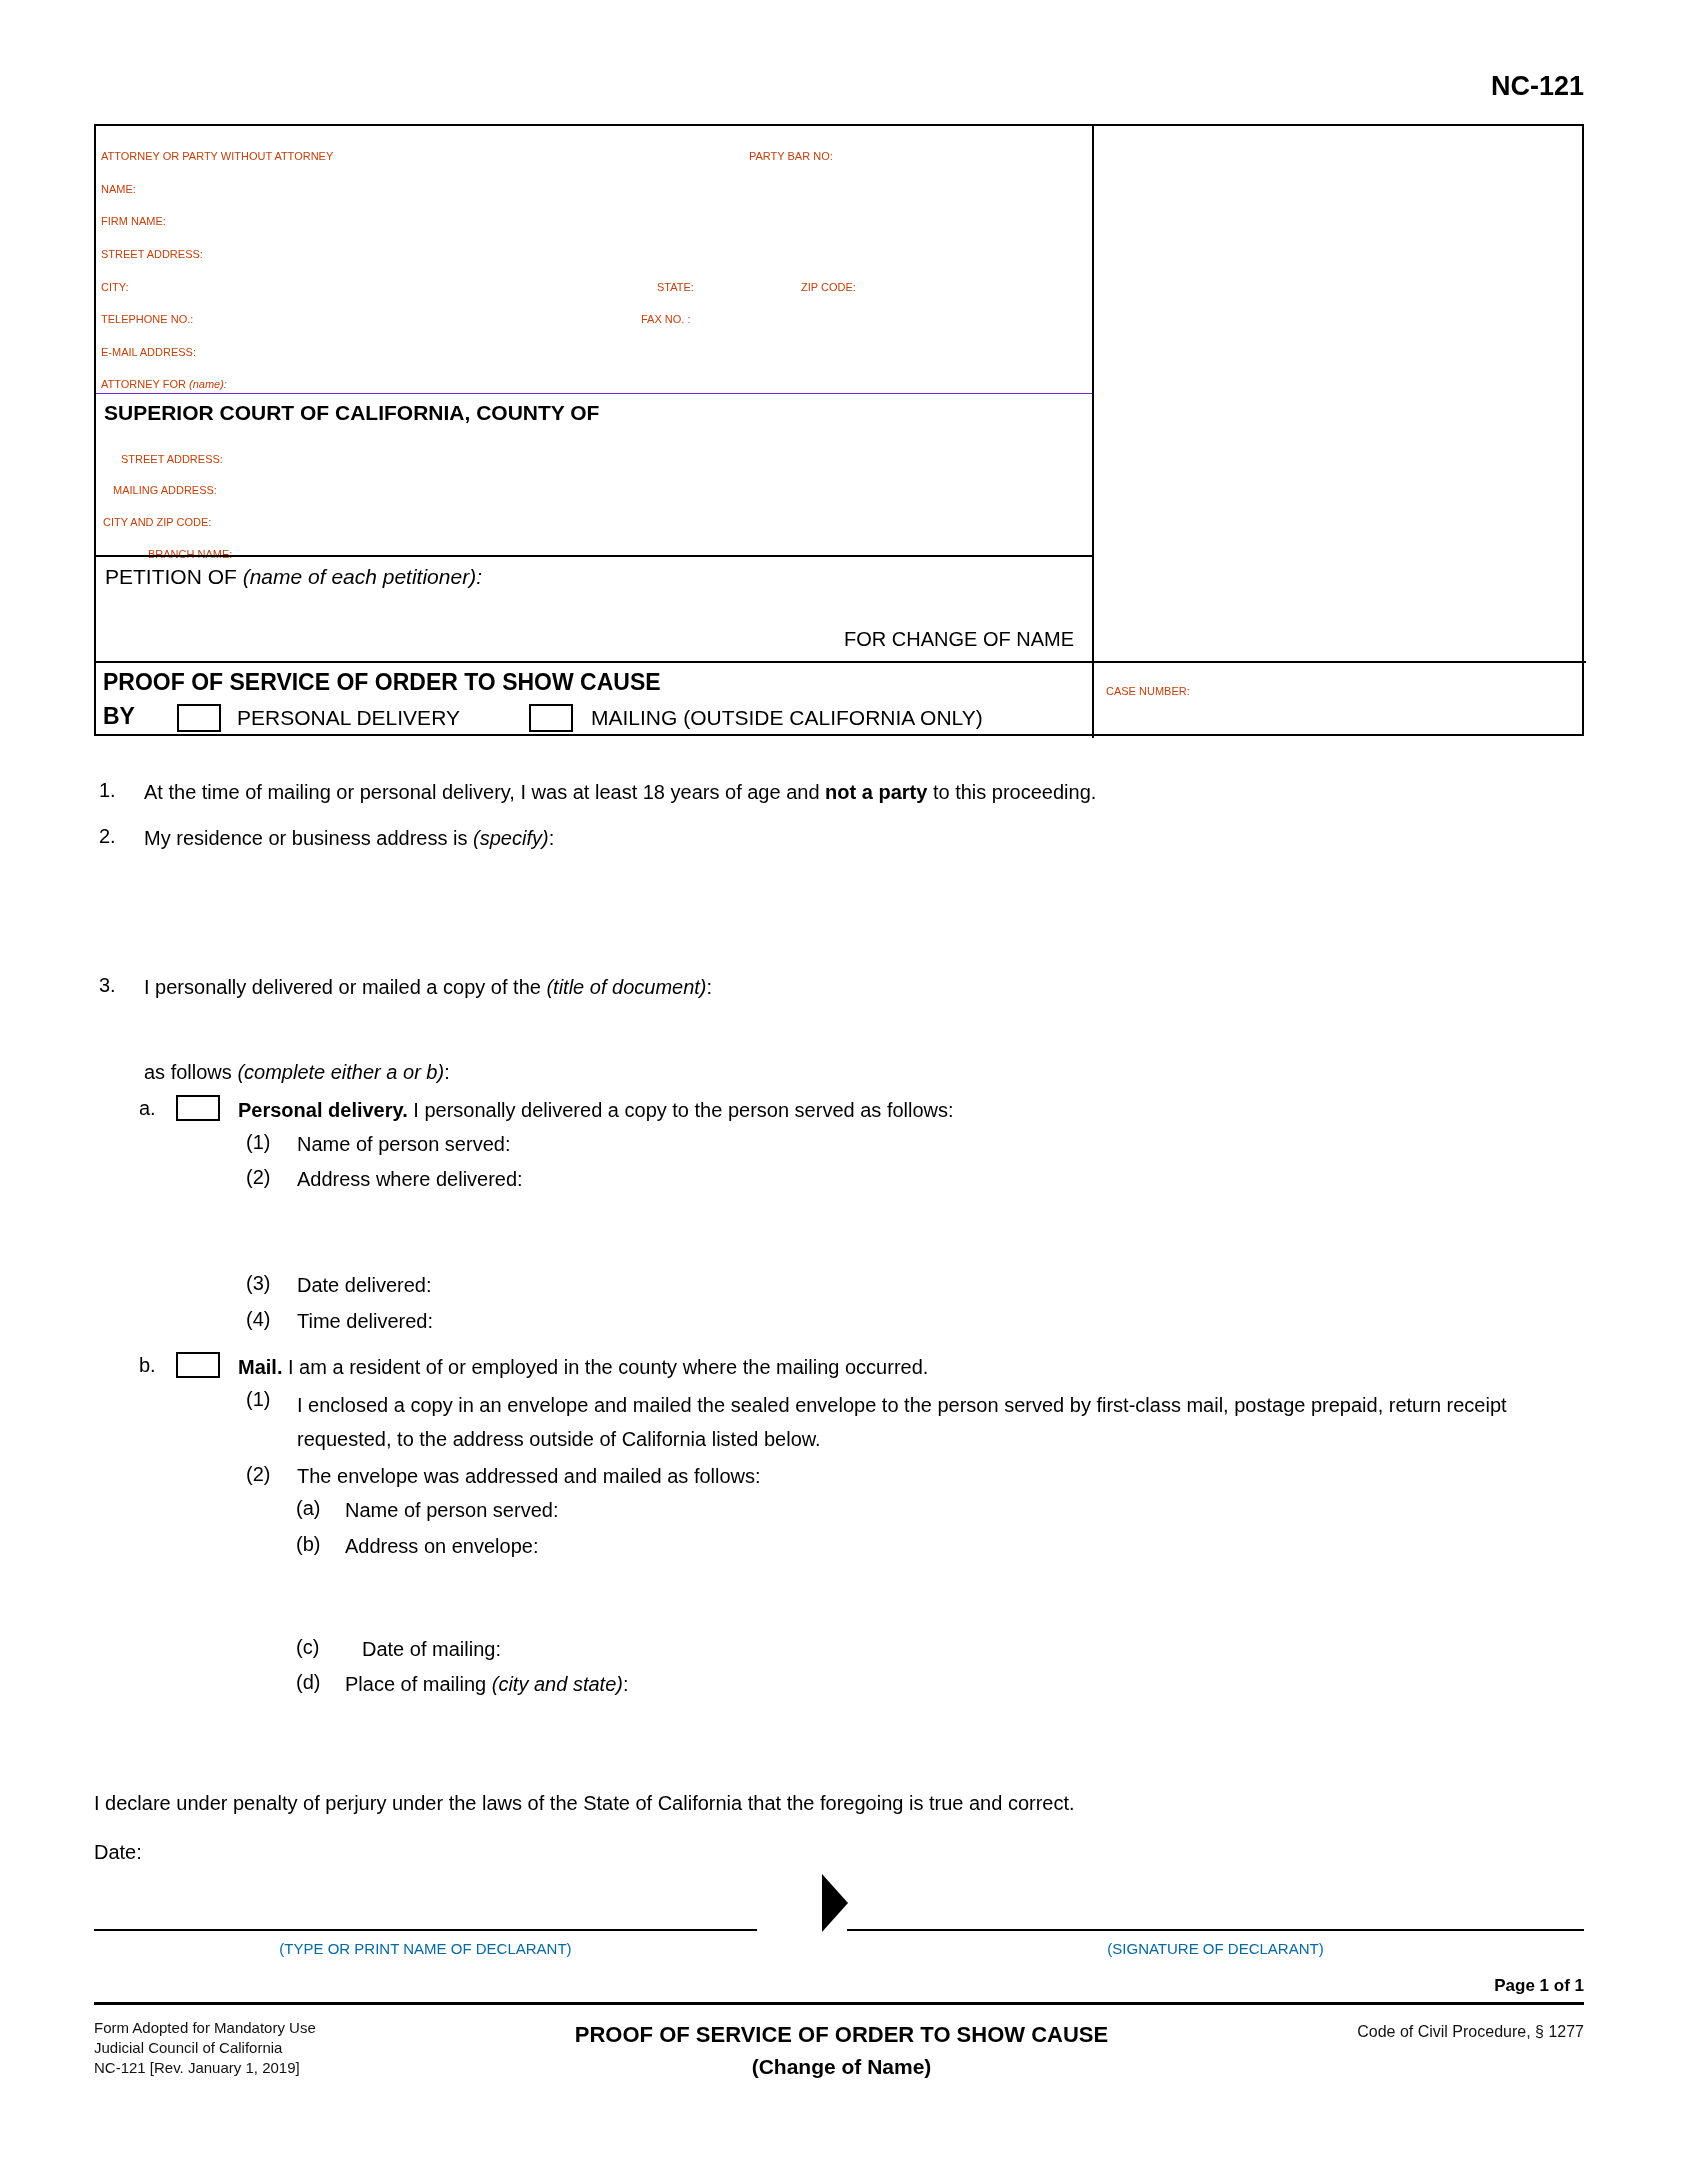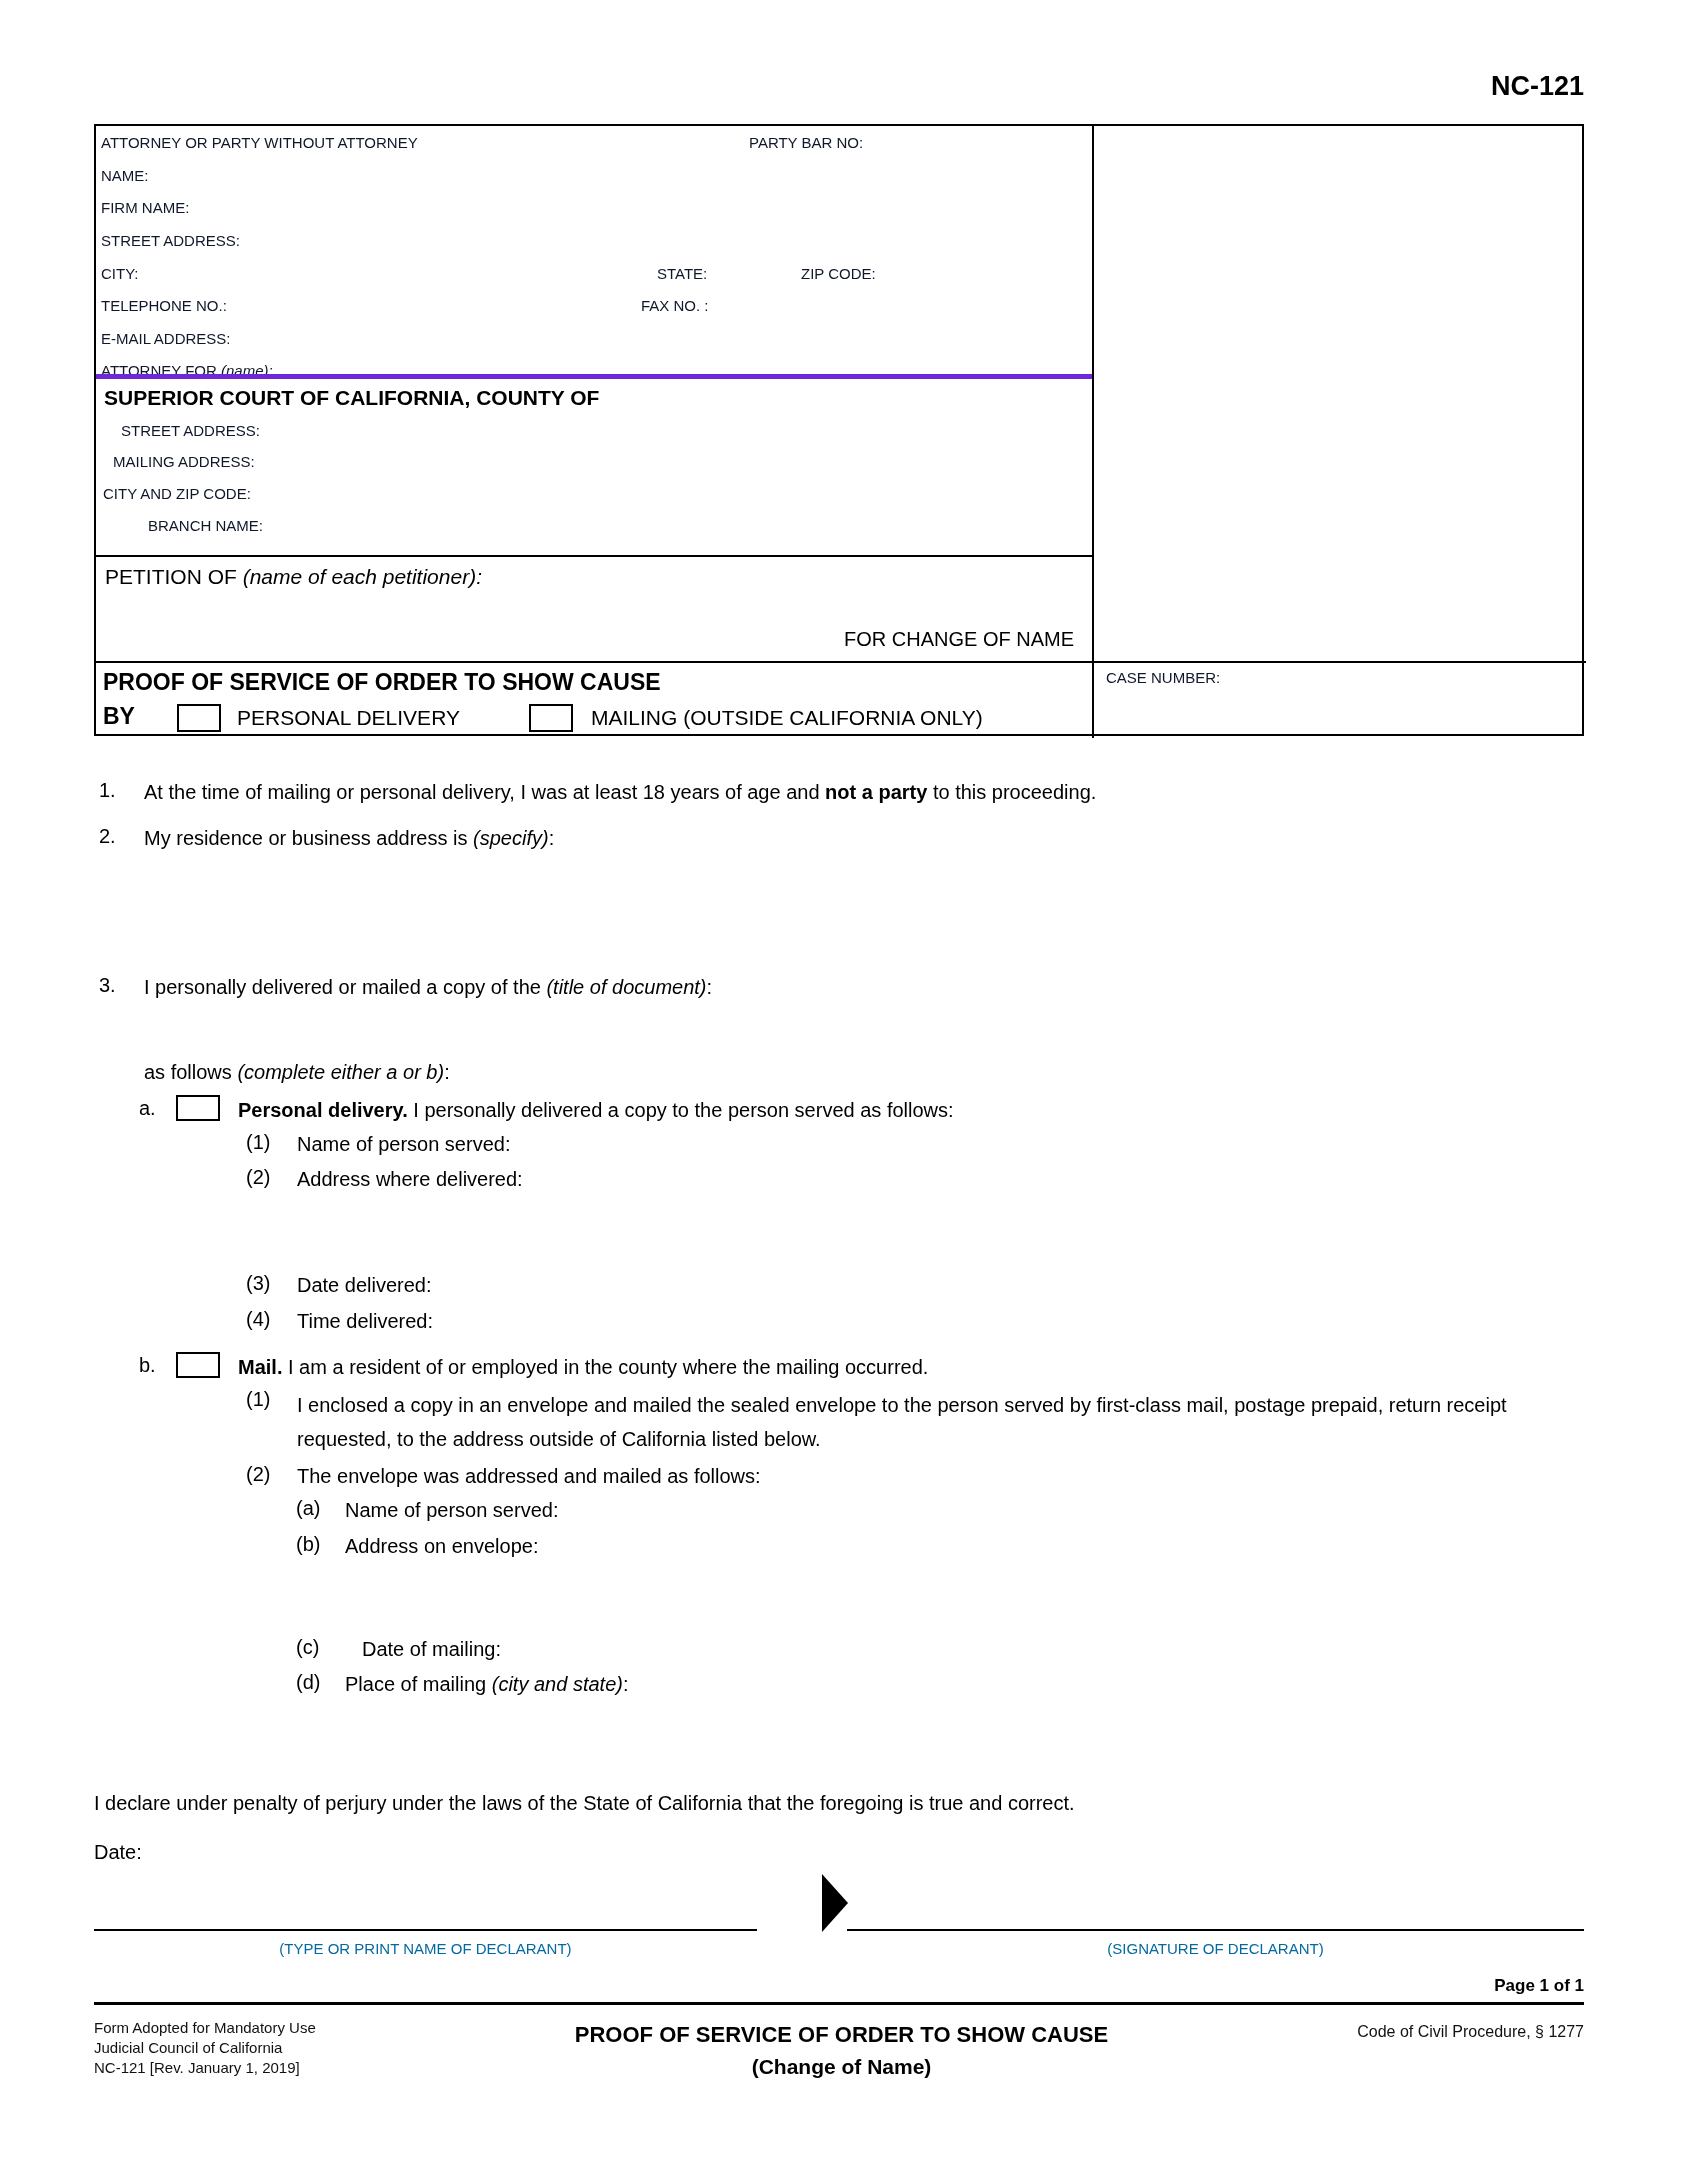--- a/index.html
+++ b/index.html
@@ -2,21 +2,21 @@
 <html><head>
 <meta charset="utf-8">
 <style>
   html,body{margin:0;padding:0;background:#fff;}
   .page{
     position:relative;width:1683px;height:2178px;background:#ffffff;
     font-family:"Liberation Sans","DejaVu Sans",sans-serif;color:#000;
     overflow:hidden;
   }
   .abs{position:absolute;}
-  .lbl{font-size:15px;color:#0f172a;white-space:nowrap;}
+  .lbl{font-size:11px;color:#c2410c;white-space:nowrap;margin-top:16px;}
   .body-text{font-size:20px;line-height:26px;color:#000;}
   .b{font-weight:bold;}
   .i{font-style:italic;}
   .form-number{position:absolute;top:71px;left:94px;width:1490px;text-align:right;
     font-size:27px;font-weight:bold;}
   .hdr-table{position:absolute;left:94px;top:124px;width:1490px;height:612px;
     border:2px solid #000;box-sizing:border-box;}
   .cell{position:absolute;box-sizing:border-box;}
   .checkbox{position:absolute;box-sizing:border-box;border:2px solid #000;background:#fff;}
   .hline{position:absolute;background:#000;height:2px;}
@@ -43,21 +43,21 @@
       <span class="abs lbl" style="left:5px;top:106px;">STREET ADDRESS:</span>
       <span class="abs lbl" style="left:5px;top:139px;">CITY:</span>
       <span class="abs lbl" style="left:561px;top:139px;">STATE:</span>
       <span class="abs lbl" style="left:705px;top:139px;">ZIP CODE:</span>
       <span class="abs lbl" style="left:5px;top:171px;">TELEPHONE NO.:</span>
       <span class="abs lbl" style="left:545px;top:171px;">FAX NO. :</span>
       <span class="abs lbl" style="left:5px;top:204px;">E-MAIL ADDRESS:</span>
       <span class="abs lbl" style="left:5px;top:236px;"><span>ATTORNEY FOR </span><span class="i">(name):</span></span>
     </div>
 
-    <div class="cell" style="left:0;top:248px;width:996px;height:128px;border-top:5px solid #6d28d9;">
+    <div class="cell" style="left:0;top:267px;width:996px;height:128px;border-top:1px solid #6d28d9;">
       <span class="abs b" style="left:8px;top:7px;font-size:21px;">SUPERIOR COURT OF CALIFORNIA, COUNTY OF</span>
       <span class="abs lbl" style="left:25px;top:43px;">STREET ADDRESS:</span>
       <span class="abs lbl" style="left:17px;top:74px;">MAILING ADDRESS:</span>
       <span class="abs lbl" style="left:7px;top:106px;">CITY AND ZIP CODE:</span>
       <span class="abs lbl" style="left:52px;top:138px;">BRANCH NAME:</span>
     </div>
 
     <div class="cell" style="left:0;top:429px;width:996px;height:106px;border-top:2px solid #000;">
       <span class="abs" style="left:9px;top:8px;font-size:21px;"><span>PETITION OF </span><span class="i">(name of each petitioner):</span></span>
       <span class="abs" style="right:18px;top:71px;font-size:20px;">FOR CHANGE OF NAME</span>

